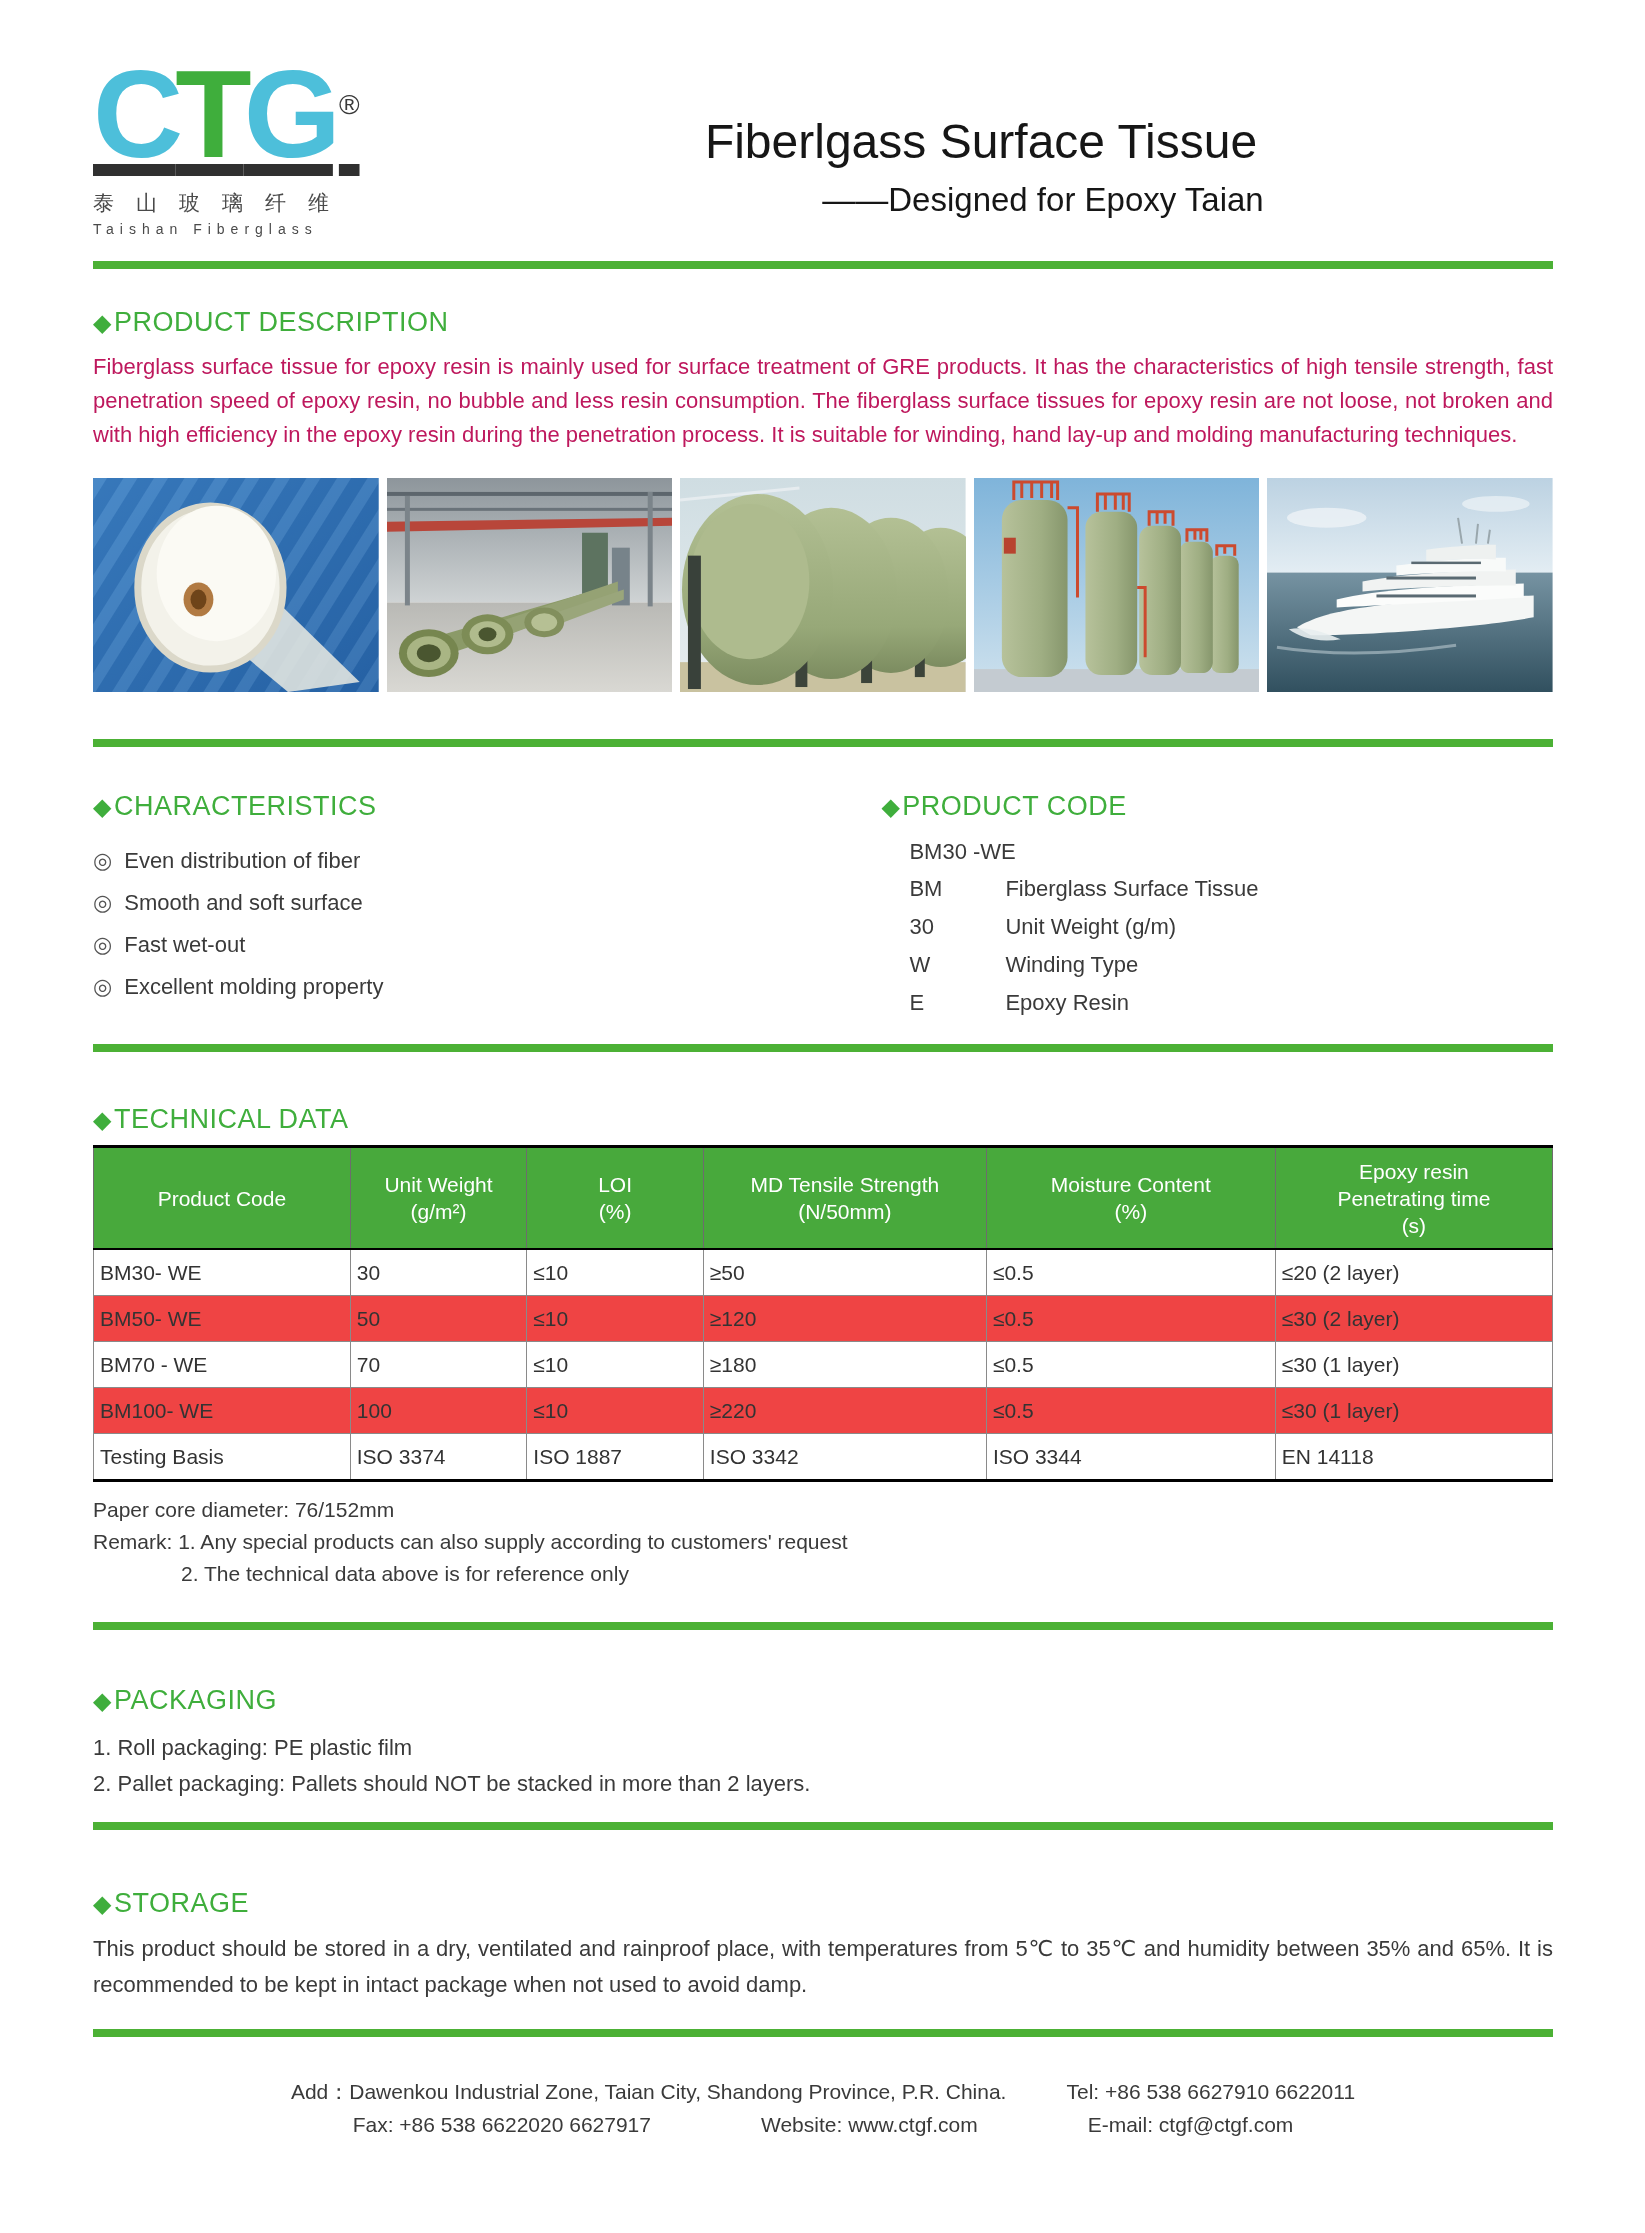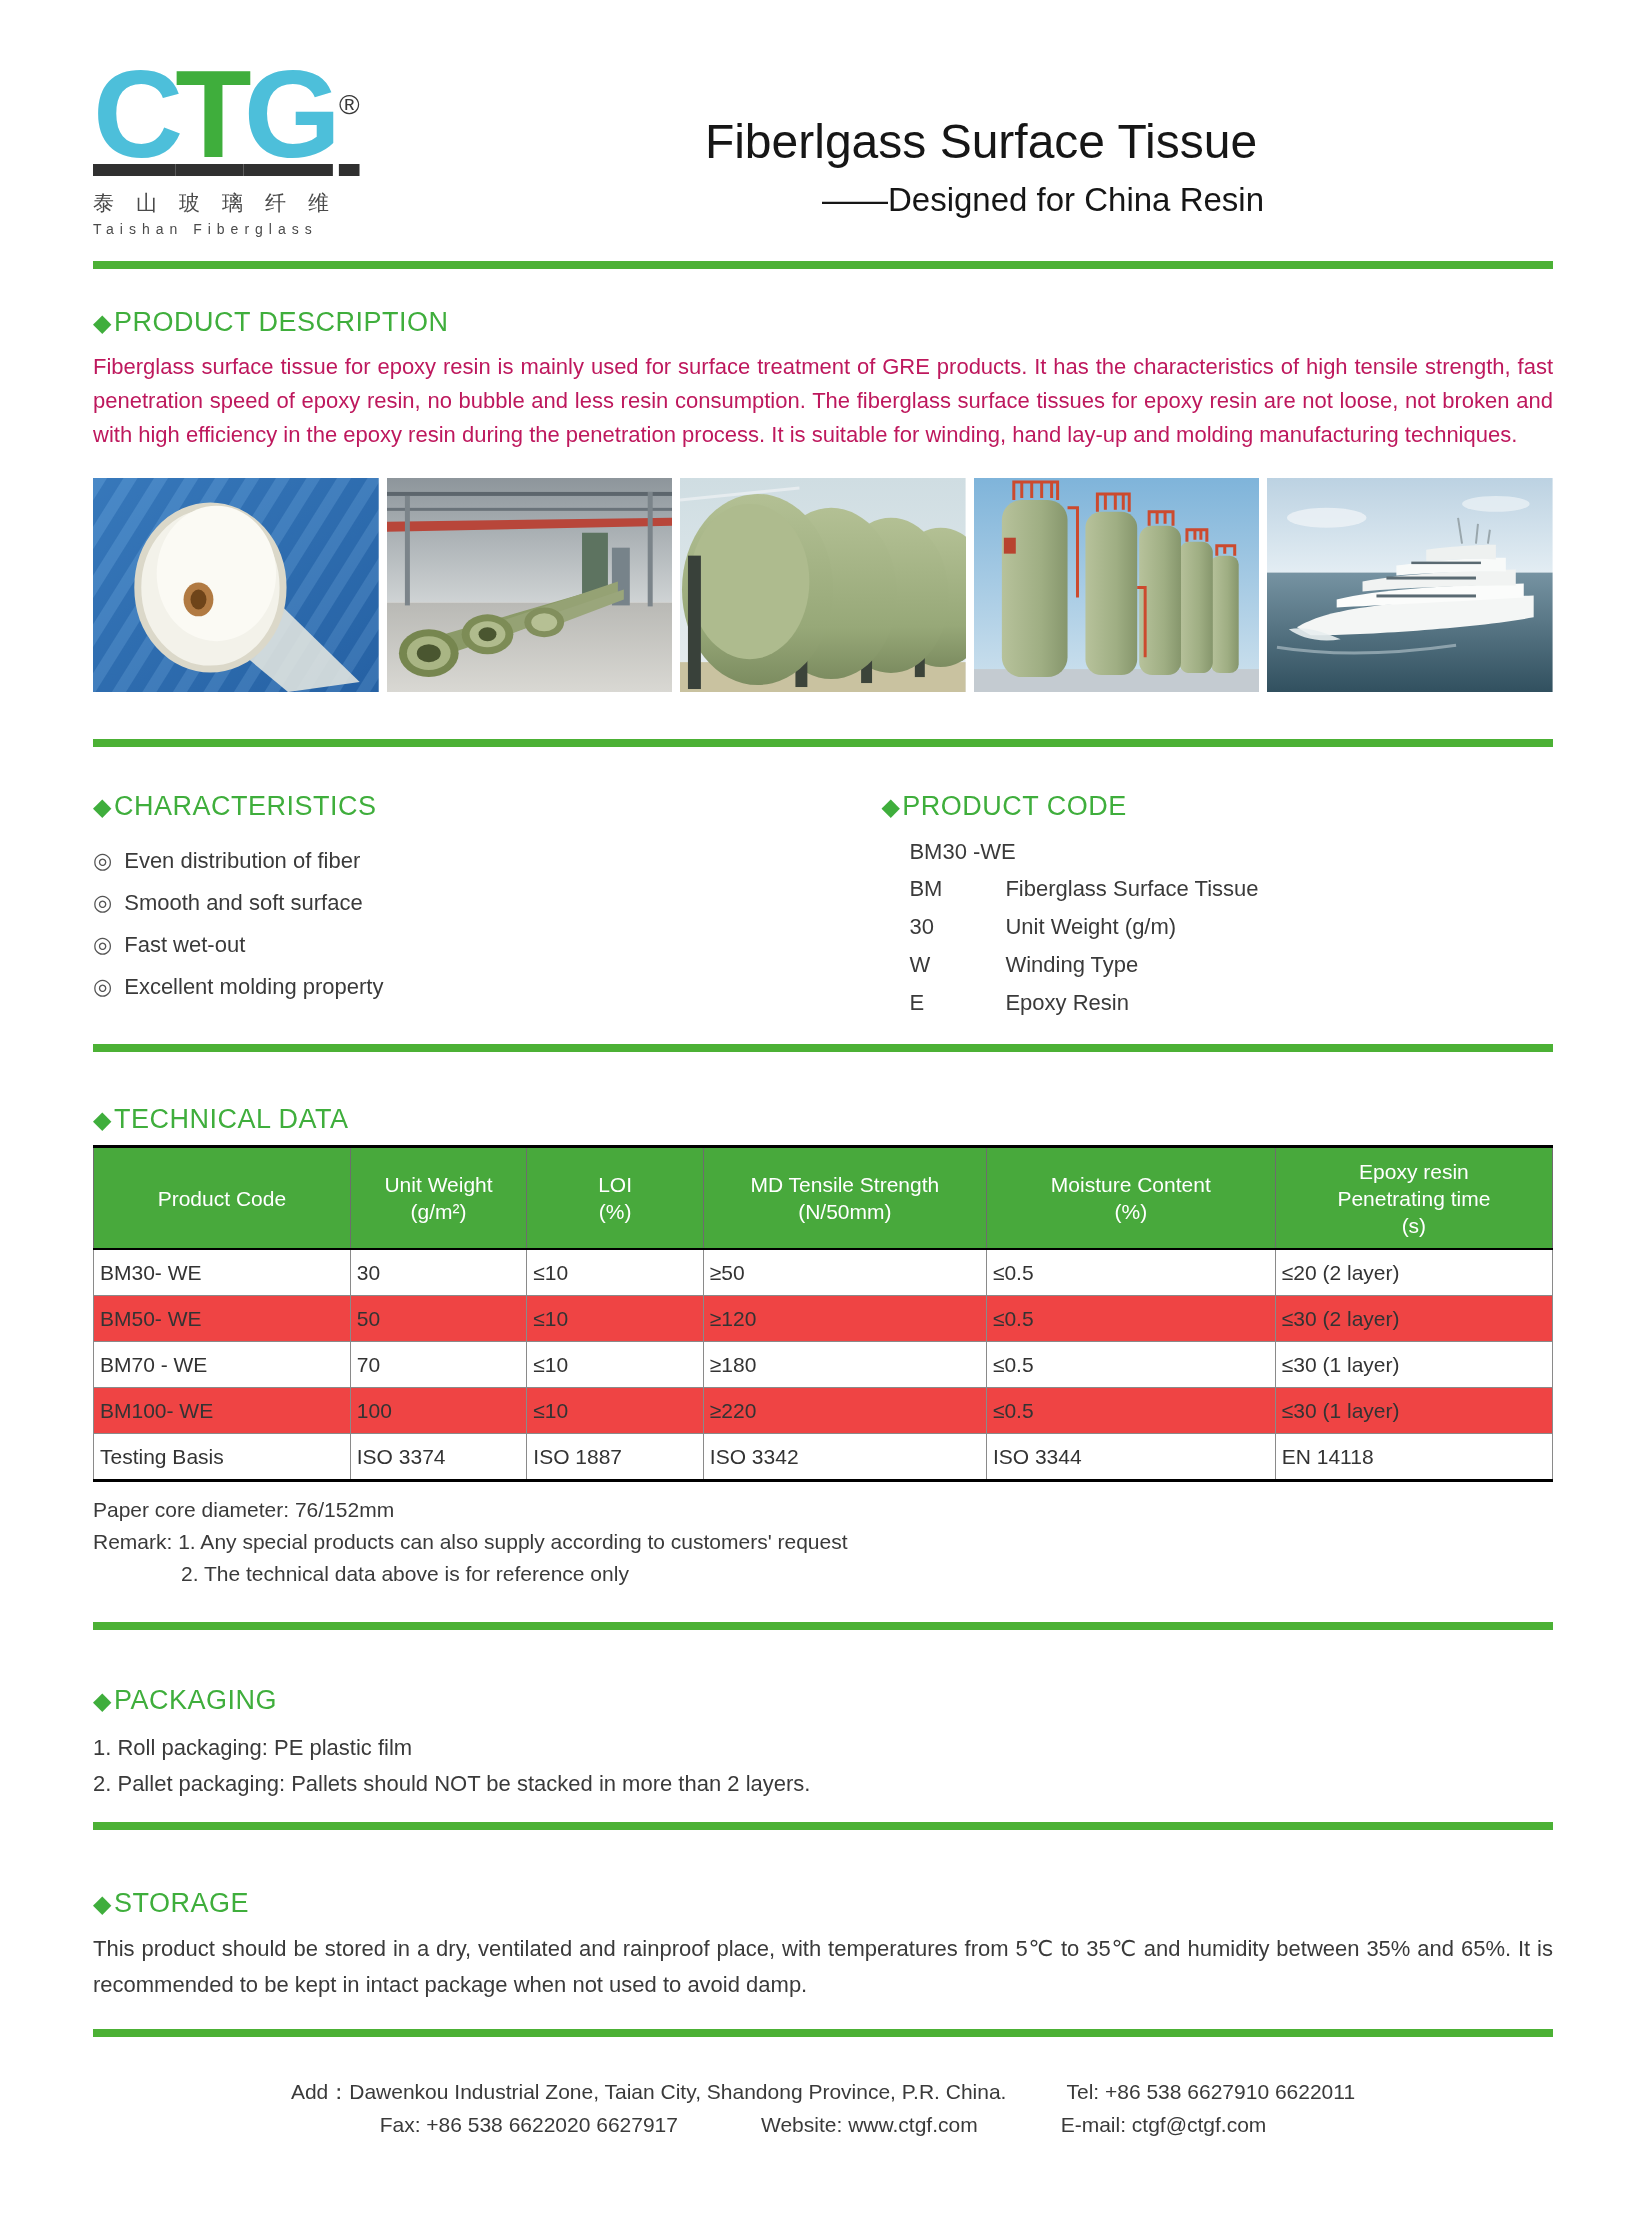--- a/index.html
+++ b/index.html
@@ -63,36 +63,36 @@
 
   
   .pk-heading{margin-top:55px;}
   .pk-items{margin-top:14px;font-size:22px;line-height:36px;color:#3a3a3a;}
   .st-heading{margin-top:58px;}
   .st-body{margin-top:12px;font-size:22px;line-height:36px;text-align:justify;color:#3a3a3a;}
 
   
   .footer{margin-top:38px;font-size:21px;color:#3a3a3a;}
   .footer-line{display:flex;justify-content:center;gap:60px;line-height:33px;white-space:nowrap;}
-  .footer-line2{gap:83px;text-align:right;}
+  .footer-line2{gap:110px;text-align:right;}
 </style>
 </head>
 <body>
 
 <div class="page">
 
   <div class="header">
     <div class="logo-block">
       <div class="logo-word"><span class="logo-c">C</span><span class="logo-t">T</span><span class="logo-g">G</span><span class="logo-reg">®</span></div>
       <div class="logo-cn">泰山玻璃纤维</div>
       <div class="logo-en">Taishan Fiberglass</div>
     </div>
     <div class="title-block">
       <div class="doc-title">Fiberlgass Surface Tissue</div>
-      <div class="doc-subtitle">——Designed for China Resin</div>
+      <div class="doc-subtitle">——Designed for Epoxy Taian</div>
     </div>
   </div>
 
   <div class="divider d1"></div>
 
   <div class="sec-heading pd-heading">
     <span class="diamond">◆</span>
       <span>PRODUCT DESCRIPTION</span>
   </div>
   <div class="pd-body">Fiberglass surface tissue for epoxy resin is mainly used for surface treatment of GRE products. It has the characteristics of high tensile strength, fast penetration speed of epoxy resin, no bubble and less resin consumption. The fiberglass surface tissues for epoxy resin are not loose, not broken and with high efficiency in the epoxy resin during the penetration process. It is suitable for winding, hand lay-up and molding manufacturing techniques.</div>

